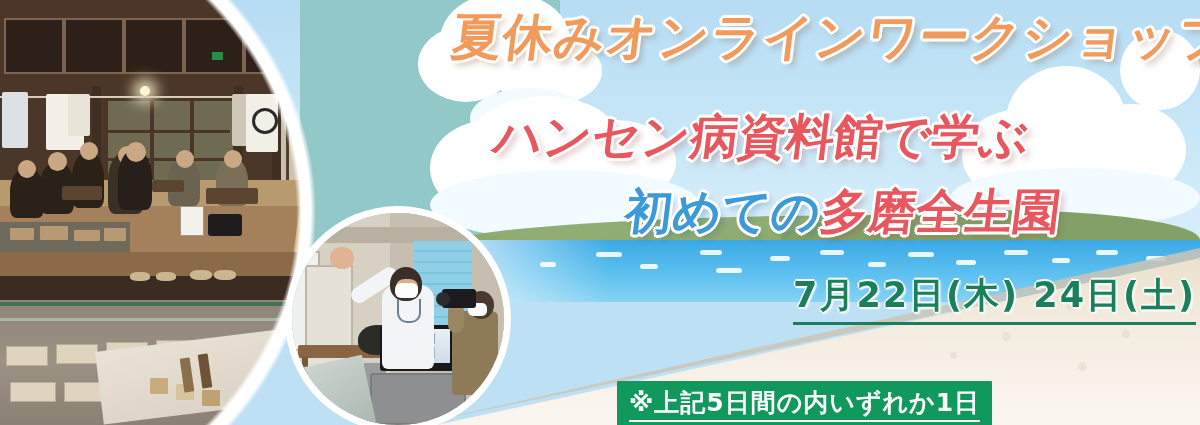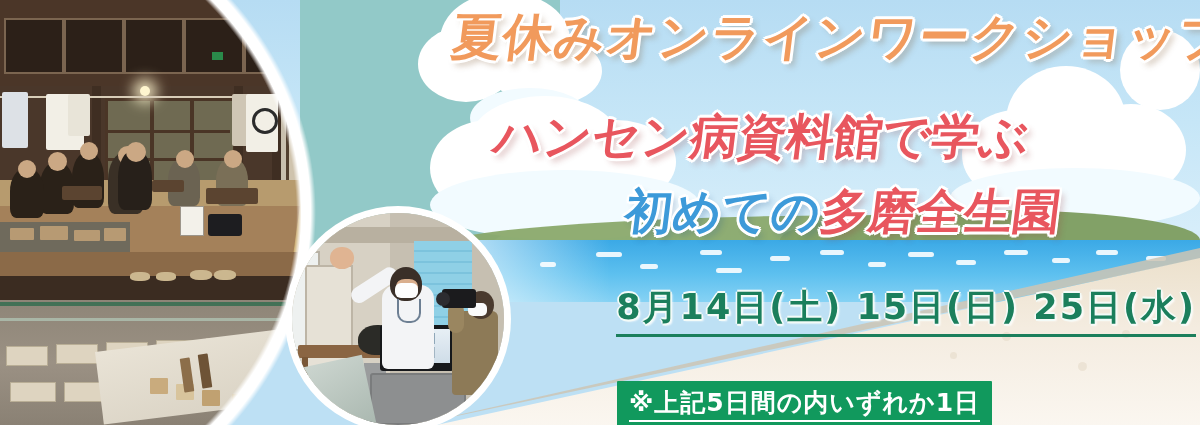--- a/index.html
+++ b/index.html
@@ -479,22 +479,22 @@
 
   <div class="txt headline">夏休みオンラインワークショップ</div>
 
   <div class="txt sub1">ハンセン病資料館で学ぶ</div>
 
   <div class="txt sub2">
     <span class="blue">初めての</span><span class="red">多磨全生園</span>
   </div>
 
   <div class="dates">
-    <div class="dateline l2">
-      <span class="u">8月14日(土) 15日(日) 25日(水)</span>
+    <div class="dateline">
+      <span class="u">7月22日(木) 24日(土)</span>
     </div>
   </div>
 
   <div class="note">
     <span>※上記5日間の内いずれか1日</span>
   </div>
 
 </div>
 
 </body></html>

